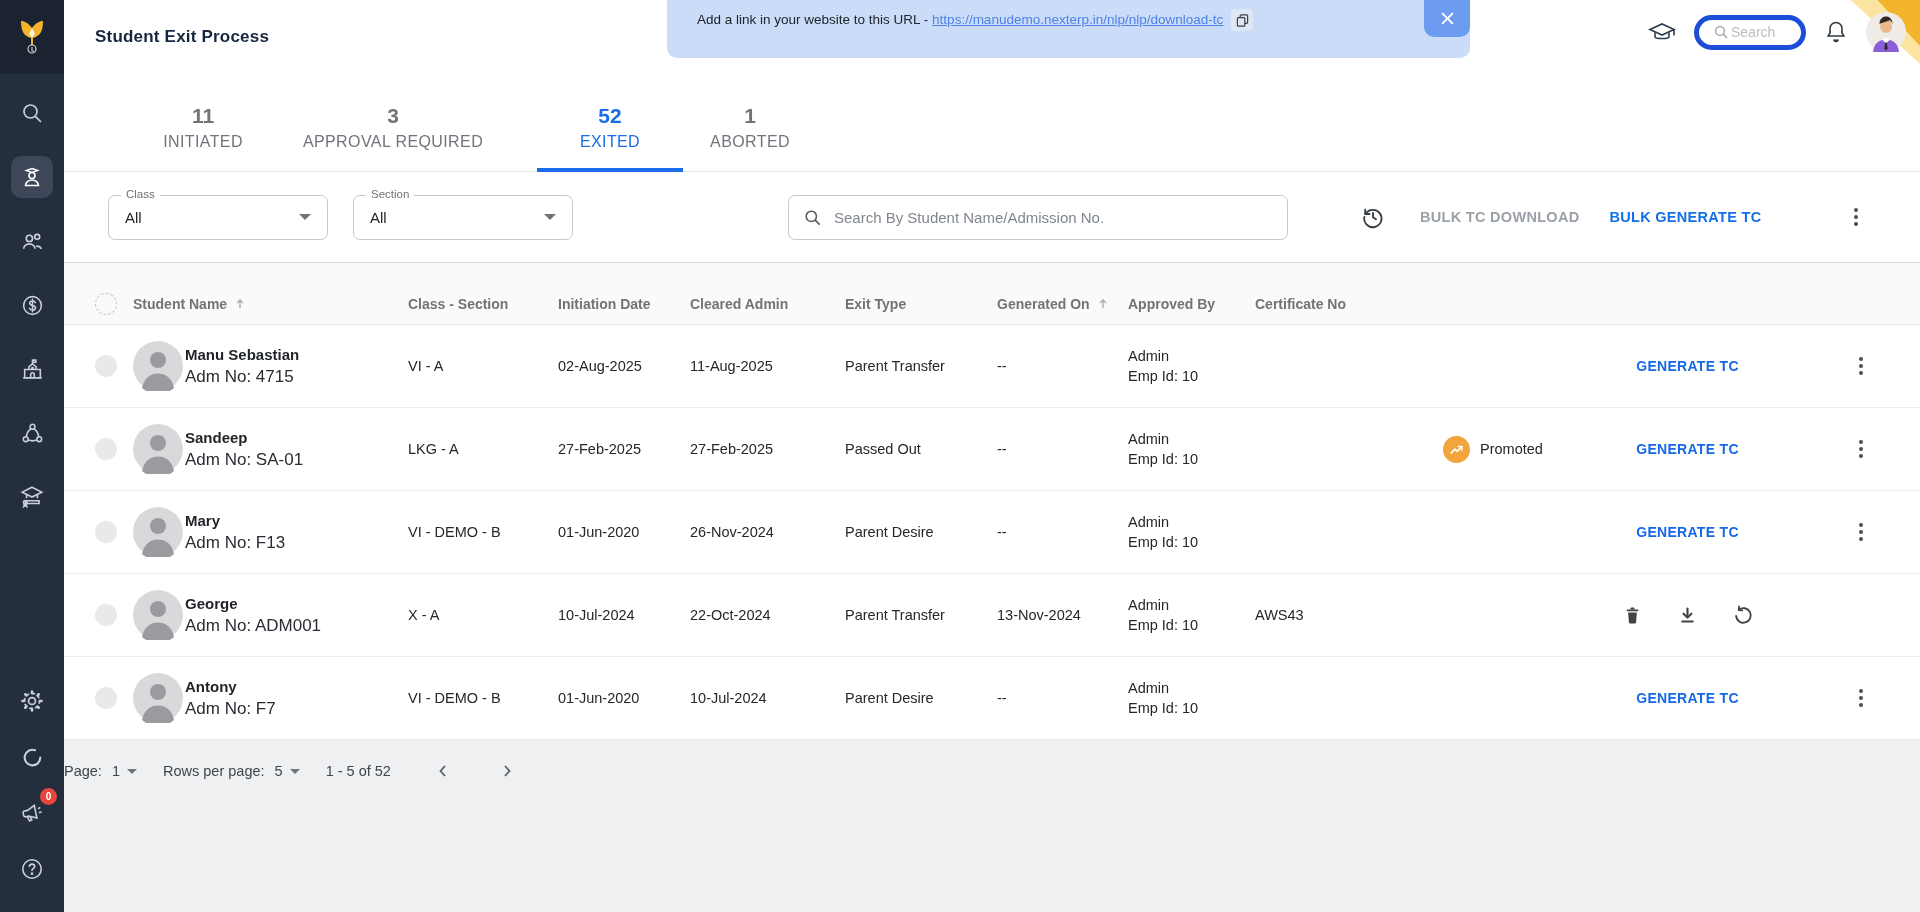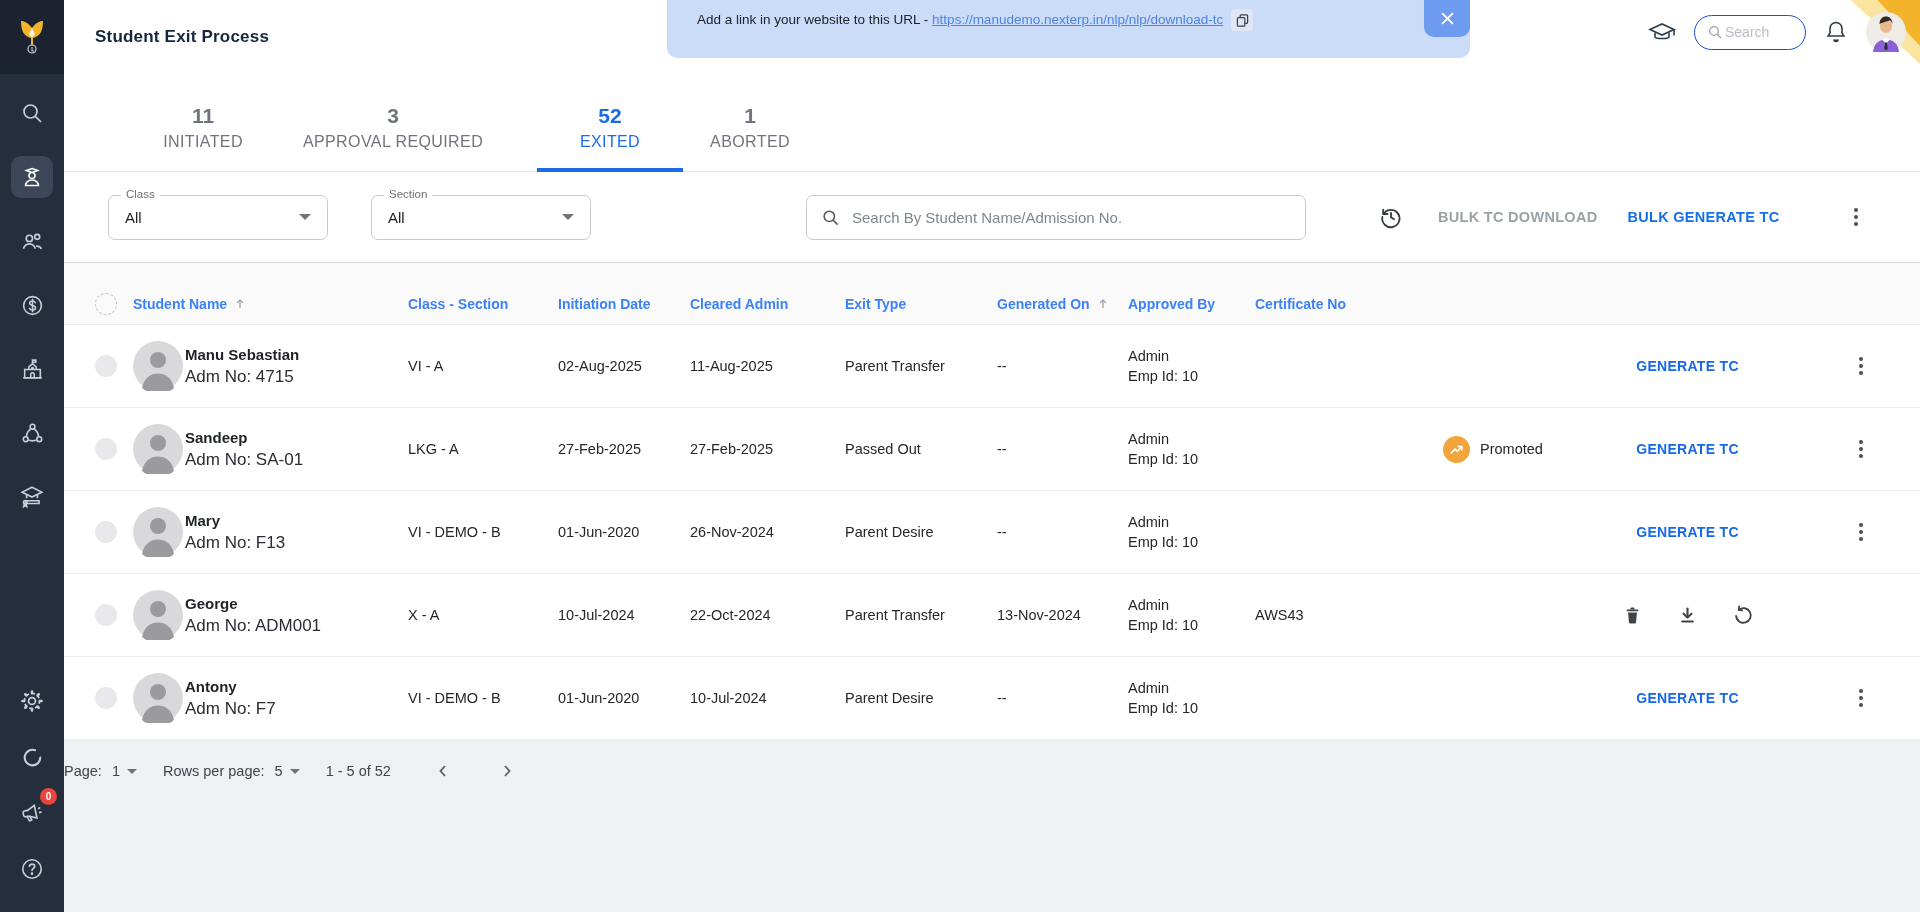--- a/index.html
+++ b/index.html
@@ -26,61 +26,61 @@
   .page-title { position:absolute; left:31px; top:27px; font-size:17px; font-weight:bold; color:#15263e; letter-spacing:.2px; }
   .banner { position:absolute; left:603px; top:0; width:803px; height:58px; background:#cbdcf9; border-radius:0 0 10px 10px; padding:9px 0 0 30px; }
   .banner-line { font-size:13.5px; color:#20242b; line-height:20px; }
   .banner-line a { color:#4f83e6; text-decoration:underline; cursor:pointer; }
   .copy-btn { display:inline-flex; align-items:center; justify-content:center; width:22px; height:22px; background:#dfe7f5; border:none; border-radius:4px; margin-left:8px; vertical-align:middle; cursor:pointer; }
   .banner-close { position:absolute; right:0px; top:0px; width:46px; height:37px; background:#6d9bf0; border:none; border-radius:0 0 10px 10px; color:#fff; font-size:16px; cursor:pointer; display:flex; align-items:center; justify-content:center; }
   .corner-decor { position:absolute; right:0; top:0; width:112px; height:64px; pointer-events:none; }
   .decor-a { position:absolute; inset:0; background:#fbe3a0; clip-path:polygon(38% 0,100% 0,100% 100%); }
   .decor-b { position:absolute; inset:0; background:#f3b42c; clip-path:polygon(62% 0,100% 0,100% 72%); }
   .top-actions { position:absolute; right:14px; top:12px; height:40px; display:flex; align-items:center; gap:18px; }
-  .search-pill { width:112px; height:35px; border:1px solid #1d4ed8; border-radius:18px; background:#fff; display:flex; align-items:center; gap:2px; padding-left:12px; }
+  .search-pill { width:112px; height:35px; border:5px solid #1d4ed8; border-radius:18px; background:#fff; display:flex; align-items:center; gap:2px; padding-left:12px;justify-content:center; }
   .search-pill input { border:none; outline:none; width:68px; font-size:14px; color:#3b4148; background:transparent; }
   .search-pill input::placeholder { color:#b9bdc3; }
   .avatar-btn { width:40px; height:40px; border-radius:50%; border:none; padding:0; background:transparent; cursor:pointer; position:relative; }
   .icon-btn { background:transparent; border:none; cursor:pointer; display:flex; align-items:center; justify-content:center; }
 
   
   .tabs { height:98px; display:flex; border-bottom:1px solid #e4e6e9; background:#fff; }
   .tab { display:flex; flex-direction:column; align-items:center; justify-content:center; gap:5px; cursor:pointer; position:relative; padding-top:10px; }
   .tab .cnt { font-size:21px; font-weight:bold; color:#70757c; }
   .tab .lbl { font-size:16px; color:#70757c; letter-spacing:.4px; }
   .tab.active .cnt,.tab.active .lbl { color:#1a6ce8; }
   .tab.active::after { content:""; position:absolute; bottom:-1px; left:0; right:0; height:4px; background:#1a6ce8; }
   .t1 { width:128px; margin-left:75px; }
   .t2 { width:250px; margin-left:1px; }
   .t3 { width:146px; margin-left:19px; }
   .t4 { width:114px; margin-left:10px; }
 
   
   .filters { height:90px; display:flex; align-items:center; background:#fff; padding-left:44px; }
   .select-box { position:relative; width:220px; height:45px; border:1px solid #c7cacd; border-radius:7px; display:flex; align-items:center; padding:0 16px; cursor:pointer; background:#fff; }
-  .select-box + .select-box { margin-left:43px; }
+  .select-box + .select-box { margin-left:25px; }
   .select-box .flabel { position:absolute; top:-8px; left:12px; background:#fff; padding:0 5px; font-size:11.5px; color:#6c7176; }
   .select-box .sval { font-size:15px; color:#202328; flex:1; }
   .caret { width:0; height:0; border-left:6px solid transparent; border-right:6px solid transparent; border-top:6px solid #6f747a; }
   .caret.sm { border-left-width:5px; border-right-width:5px; border-top-width:5px; }
   .search-field { margin-left:215px; width:500px; height:45px; border:1px solid #c7cacd; border-radius:7px; display:flex; align-items:center; gap:12px; padding-left:14px; background:#fff; }
   .search-field input { border:none; outline:none; flex:1; font-size:15px; color:#33383f; background:transparent; }
   .search-field input::placeholder { color:#7f868e; }
   .hist-btn { margin-left:72px; }
   .txt-btn { border:none; background:transparent; font-size:14.5px; font-weight:bold; letter-spacing:.3px; cursor:pointer; }
   .txt-btn.disabled { color:#9ba1a8; margin-left:34px; }
   .txt-btn.primary { color:#156fe8; margin-left:30px; }
   .kebab { display:flex; flex-direction:column; gap:3px; align-items:center; background:transparent; border:none; cursor:pointer; padding:6px; }
   .kebab i { width:4px; height:4px; border-radius:50%; background:#4a4e54; display:block; }
   .filters .kebab { margin-left:auto; margin-right:56px; }
 
   
   .grid-row { display:grid; grid-template-columns:64px 276px 150px 132px 144px 160px 130px 135px 125px 165px 285px 90px; align-items:center; }
   .thead { height:63px; background:#fafafa; border-top:1px solid #d9dbdd; border-bottom:1px solid #ececee; }
-  .thead .hcell { font-size:14px; font-weight:bold; color:#3b82f6; display:flex; align-items:center; gap:7px;margin-top:20px; }
+  .thead .hcell { font-size:14px; font-weight:bold; color:#737373; display:flex; align-items:center; gap:7px;margin-top:20px; }
   .row { height:83px; background:#fff; border-bottom:1px solid #ebedef; }
   .cell { font-size:14.5px; color:#24272b; }
   .pl4{padding-left:4px}.pl5{padding-left:5px}.pl7{padding-left:7px}.pl8{padding-left:8px}.pl15{padding-left:15px}.pl31{padding-left:31px}
   .sel-all { width:22px; height:22px; border:1.6px dashed #c3c6ca; border-radius:50%; background:transparent; cursor:pointer; }
   .radio { width:22px; height:22px; border-radius:50%; background:#e9e9eb; border:none; cursor:pointer; display:block; }
   .stud { display:flex; align-items:center; gap:2px; }
   .stud .nm { font-size:15px; font-weight:bold; color:#1f2227; margin-bottom:4px; }
   .stud .adm { font-size:17px; color:#2a2d33; }
   .two-line div { line-height:20px; }
   .badge-cell { display:flex; align-items:center; gap:10px; padding-left:63px; }

